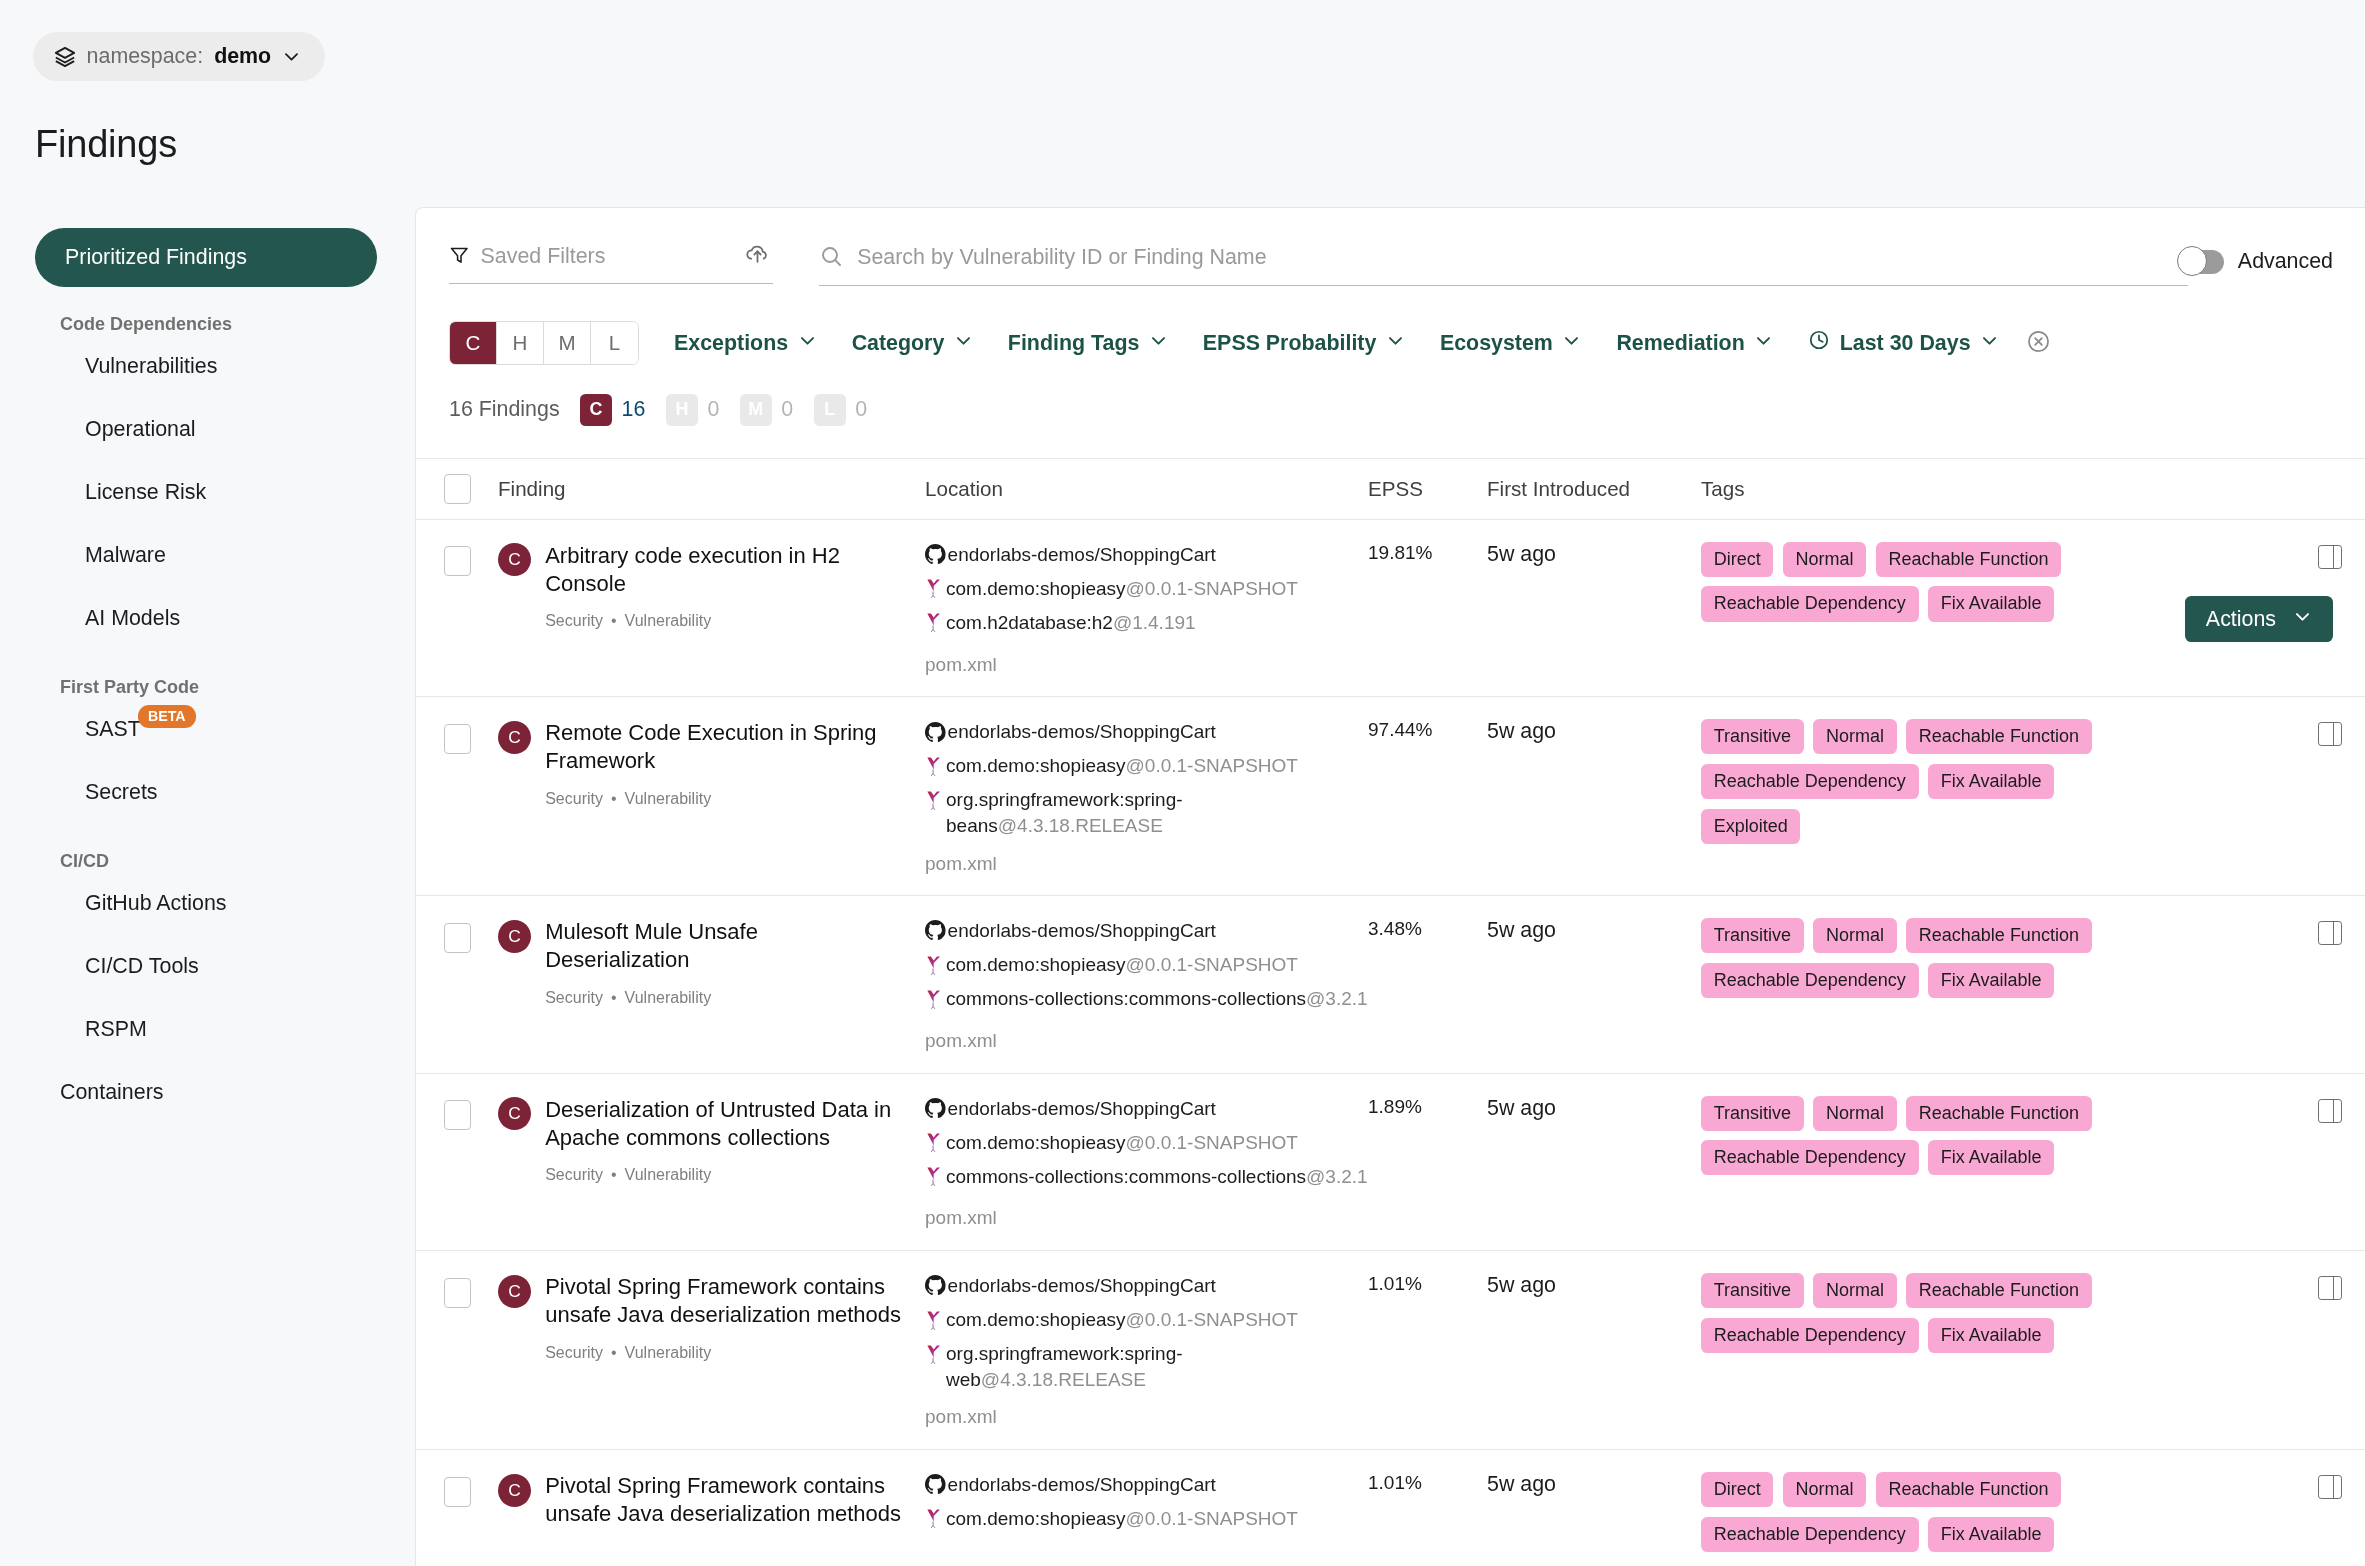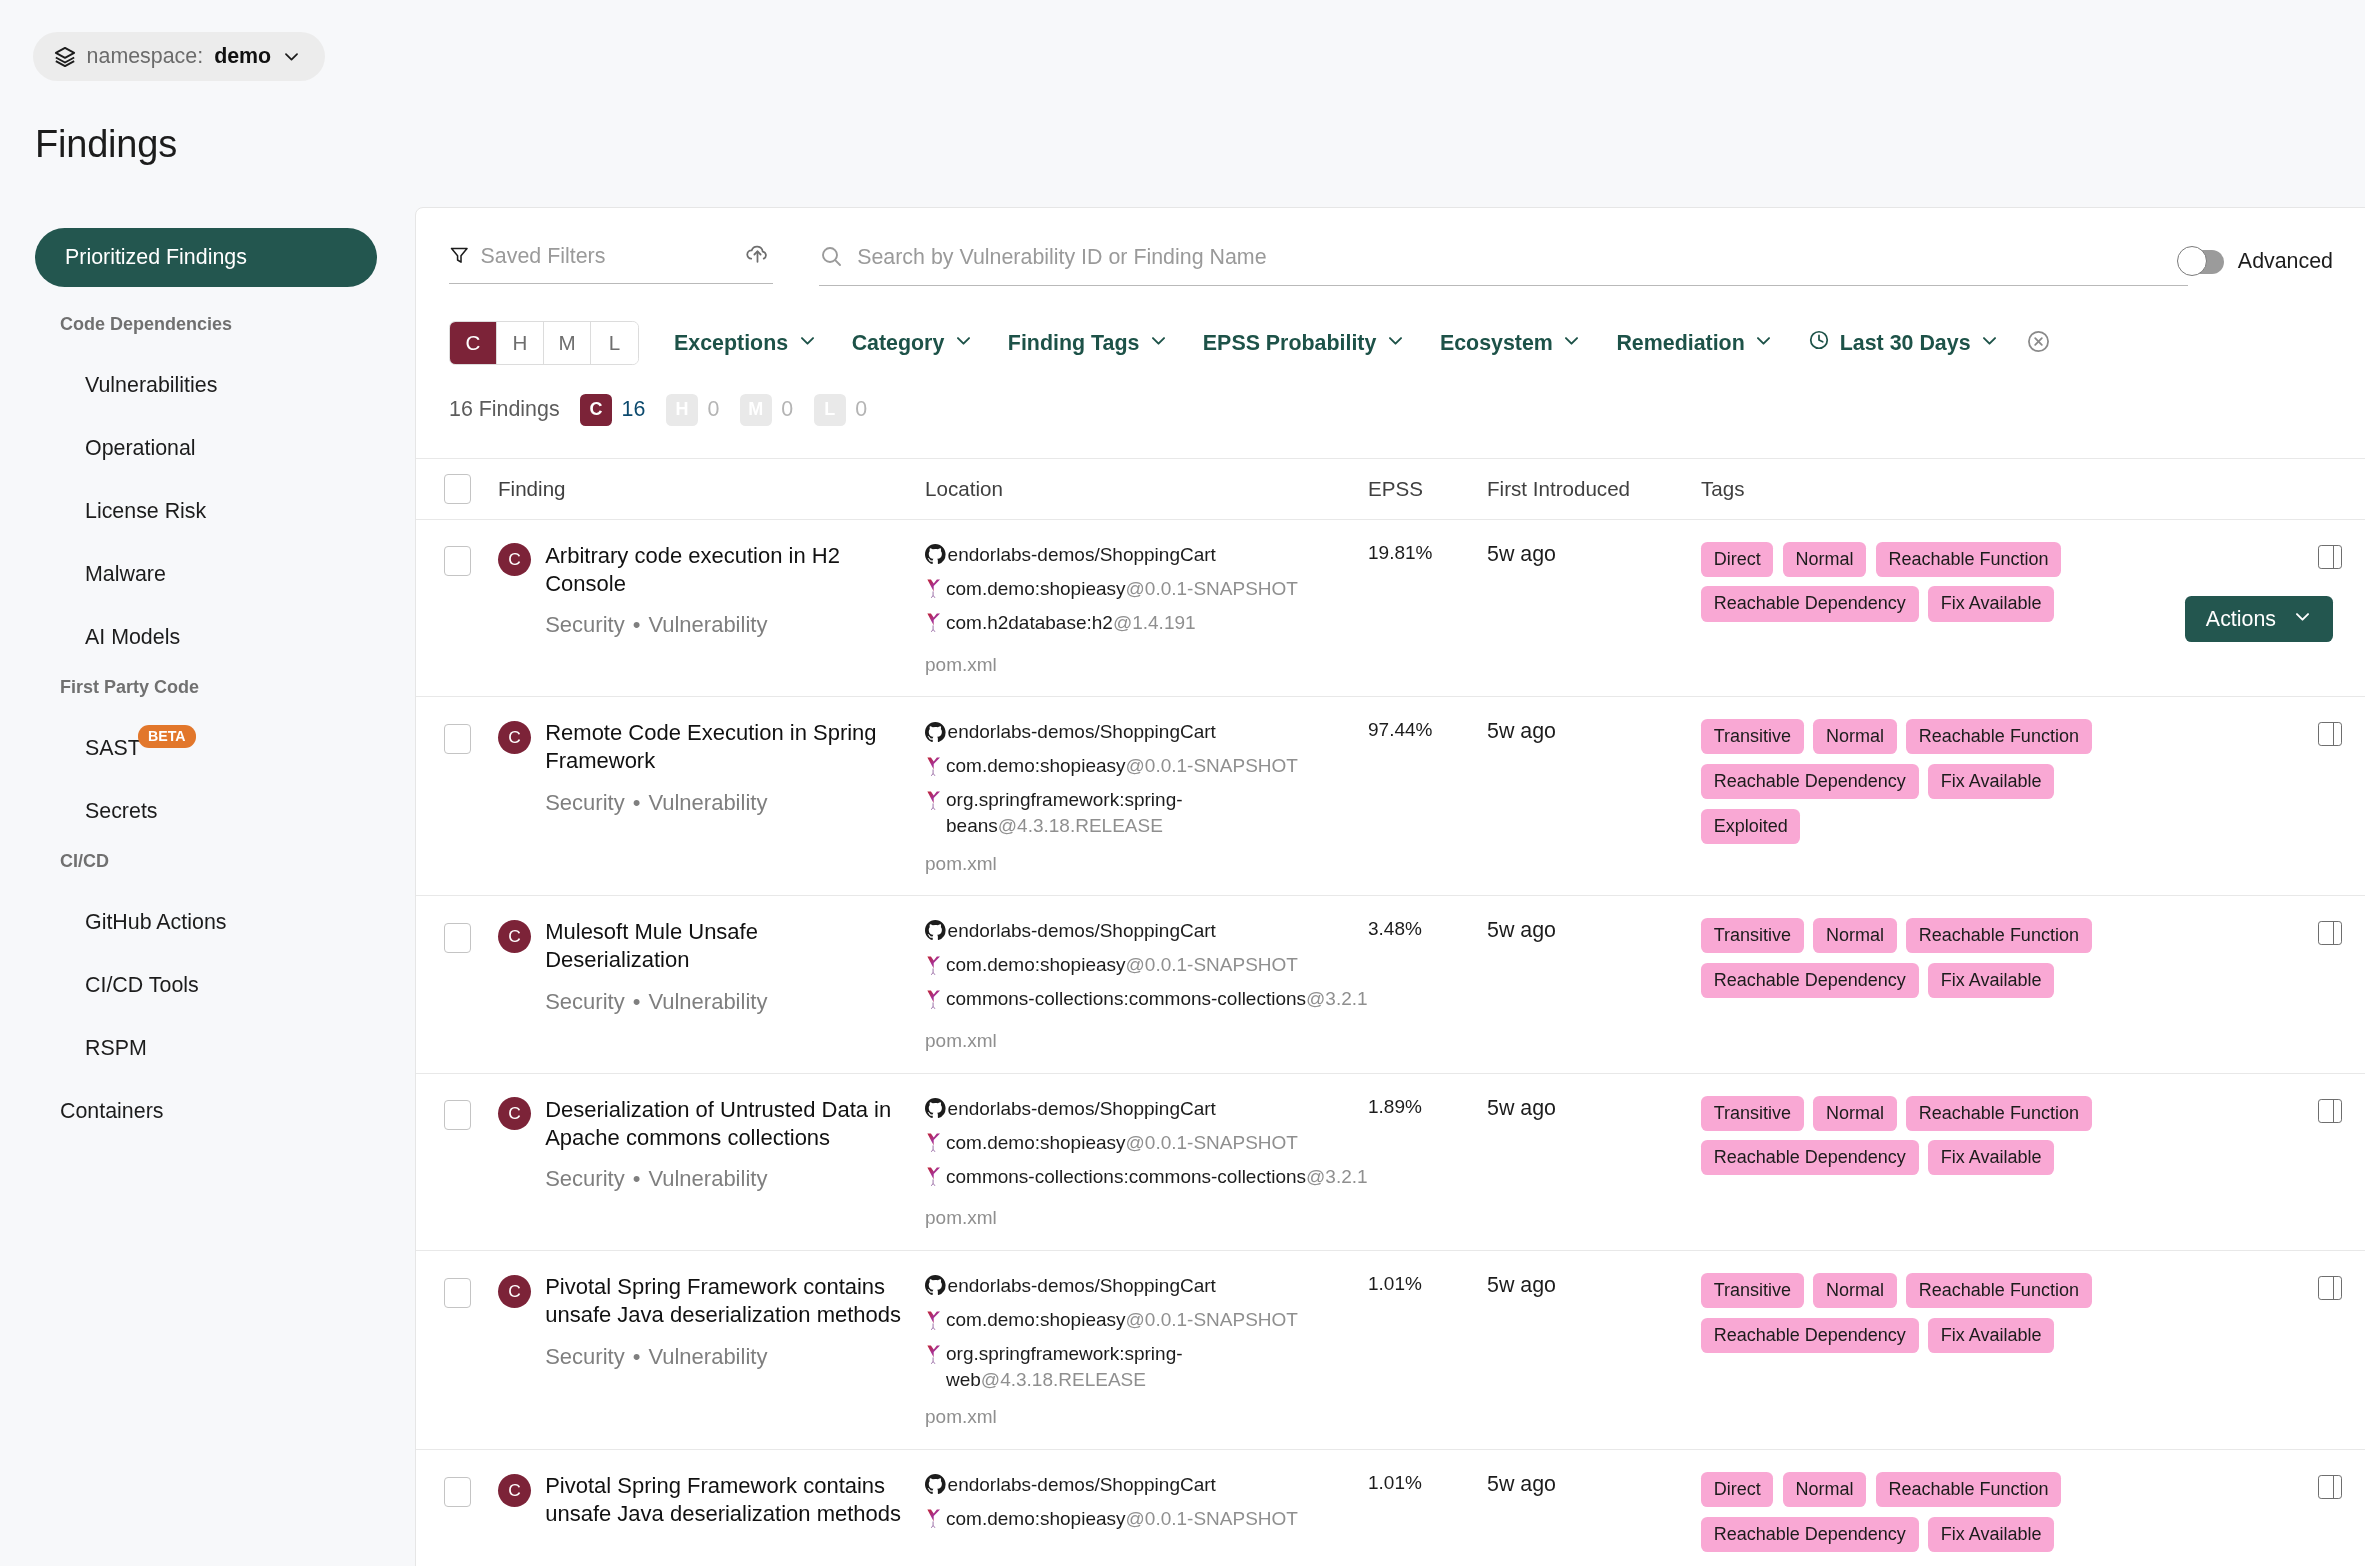--- a/index.html
+++ b/index.html
@@ -37,21 +37,21 @@
     margin: 0 35px; height: 59px; border-radius: 30px;
     background: #23564f; color: #fff;
     display: flex; align-items: center; padding-left: 30px;
     font-size: 21.4px; font-weight: 500;
   }
   .side-group {
     margin-top: 27px; padding-left: 60px;
     font-size: 18px; font-weight: bold; color: #707070;
   }
   .side-item {
-    height: 63px; display: flex; align-items: flex-end;
+    height: 63px; display: flex; align-items: center;
     padding-left: 85px; font-size: 21.4px; color: #1c1c1c;
   }
   .side-item.top-level { padding-left: 60px; }
   .beta-badge {
     display: inline-block; background: #e2772b; color: #fff;
     font-size: 14.2px; font-weight: bold; border-radius: 11px;
     padding: 3.2px 10.3px 4px; margin-left: -3.2px;
     position: relative; top: -12.7px;
   }
 
@@ -176,21 +176,21 @@
   .row .col-check { padding-top: 4.7px; }
   .row .col-panel { padding-top: 3.2px; }
 
   .finding-cell { display: flex; gap: 14.2px; padding-right: 19px; }
   .sev-dot {
     width: 33px; height: 33px; border-radius: 50%; background: #7c2338;
     color: #fff; font-size: 17.4px; display: flex; align-items: center;
     justify-content: center; flex: none; margin-top: 1.6px;
   }
   .finding-title { font-size: 22px; line-height: 1.28; color: #111; }
-  .finding-sub { font-size: 22px; color: #7f7f7f; margin-top: 14.2px; }
+  .finding-sub { font-size: 16px; color: #7f7f7f; margin-top: 14.2px; }
   .finding-sub .dot { margin: 0 8px; }
 
   .loc-line {
     display: flex; align-items: flex-start; gap: 2px;
     font-size: 19px; color: #1c1c1c; line-height: 1.34; margin-bottom: 4.7px;
   }
   .loc-line .ver { color: #8f8f8f; }
   .loc-file { font-size: 19px; color: #8f8f8f; margin-top: 14.2px; }
   .loc-ico { flex: none; margin-top: 2.4px; }
 

